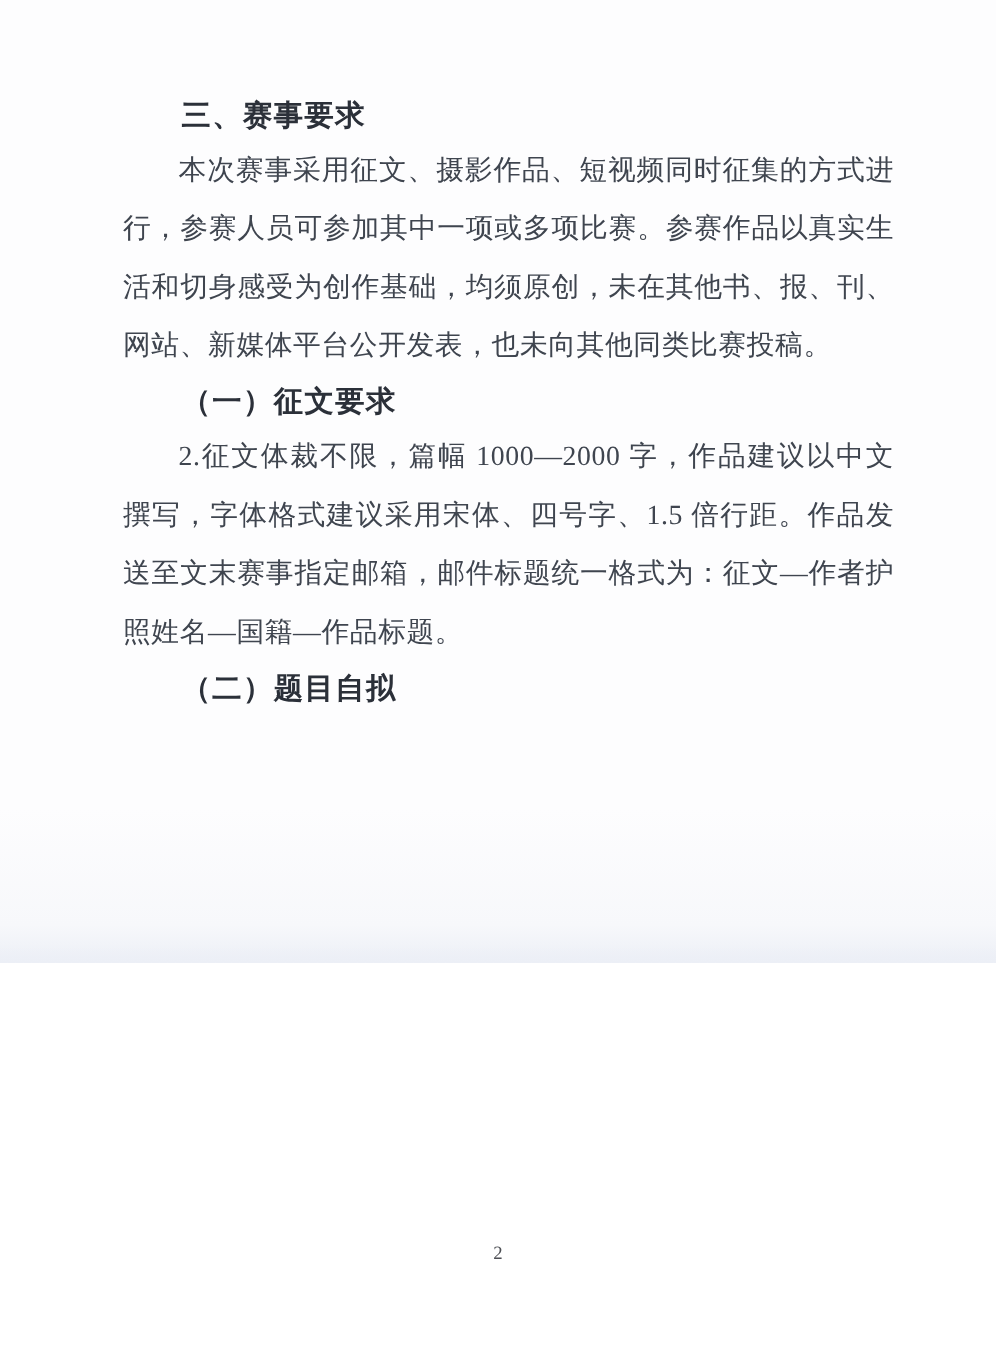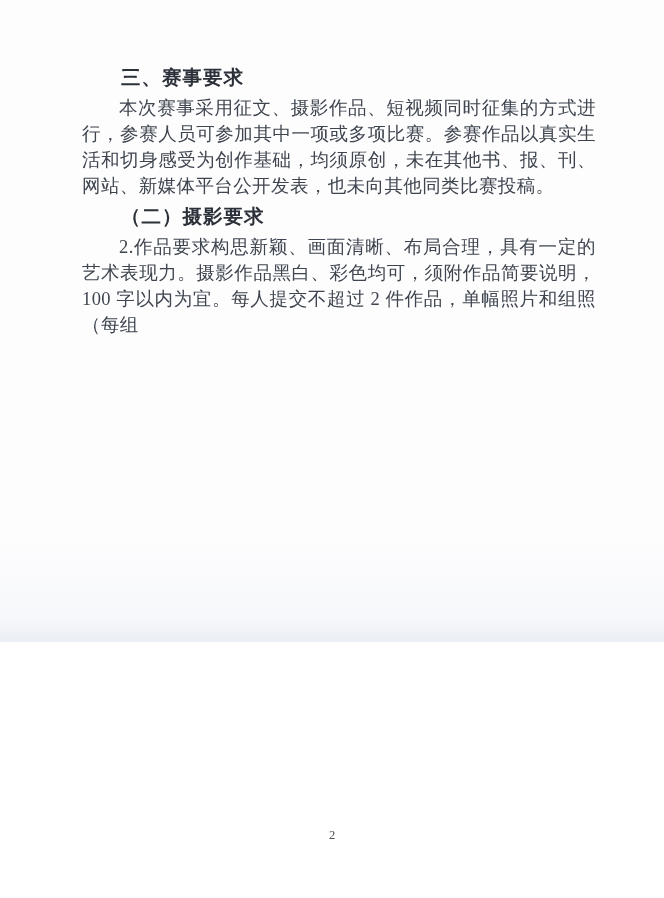--- a/index.html
+++ b/index.html
@@ -35,21 +35,21 @@
     font-size: 19.5px;
     line-height: 35px;
     color: var(--heading-color);
     text-indent: 2em;
     letter-spacing: 1px;
     margin: 0;
   }
   .doc-paragraph {
     font-family: "Liberation Serif", "DejaVu Serif", serif;
     font-size: 18.5px;
-    line-height: 26px;
+    line-height: 39px;
     color: var(--text-color);
     text-indent: 2em;
     text-align: justify;
     letter-spacing: 0.4px;
     margin: 0;
   }
   .page-number {
     position: absolute;
     top: 828px;
     left: 0;
@@ -68,18 +68,19 @@
     background: linear-gradient(180deg, rgba(231,234,242,0.0), var(--strip-bg));
   }
 </style>
 </head>
 <body>
 
 <div class="page">
   <div class="doc-content">
       <div class="doc-heading">三、赛事要求</div>
       <div class="doc-paragraph">本次赛事采用征文、摄影作品、短视频同时征集的方式进行，参赛人员可参加其中一项或多项比赛。参赛作品以真实生活和切身感受为创作基础，均须原创，未在其他书、报、刊、网站、新媒体平台公开发表，也未向其他同类比赛投稿。</div>
-      <div class="doc-heading">（二）摄影要求</div>
-      <div class="doc-paragraph">2.作品要求构思新颖、画面清晰、布局合理，具有一定的艺术表现力。摄影作品黑白、彩色均可，须附作品简要说明，100 字以内为宜。每人提交不超过 2 件作品，单幅照片和组照（每组</div>
+      <div class="doc-heading">（一）征文要求</div>
+      <div class="doc-paragraph">2.征文体裁不限，篇幅 1000—2000 字，作品建议以中文撰写，字体格式建议采用宋体、四号字、1.5 倍行距。作品发送至文末赛事指定邮箱，邮件标题统一格式为：征文—作者护照姓名—国籍—作品标题。</div>
+      <div class="doc-heading">（二）题目自拟</div>
     </div>
   <div class="page-number">2</div>
   <div class="scan-edge"></div>
 </div>
 
 </body></html>

